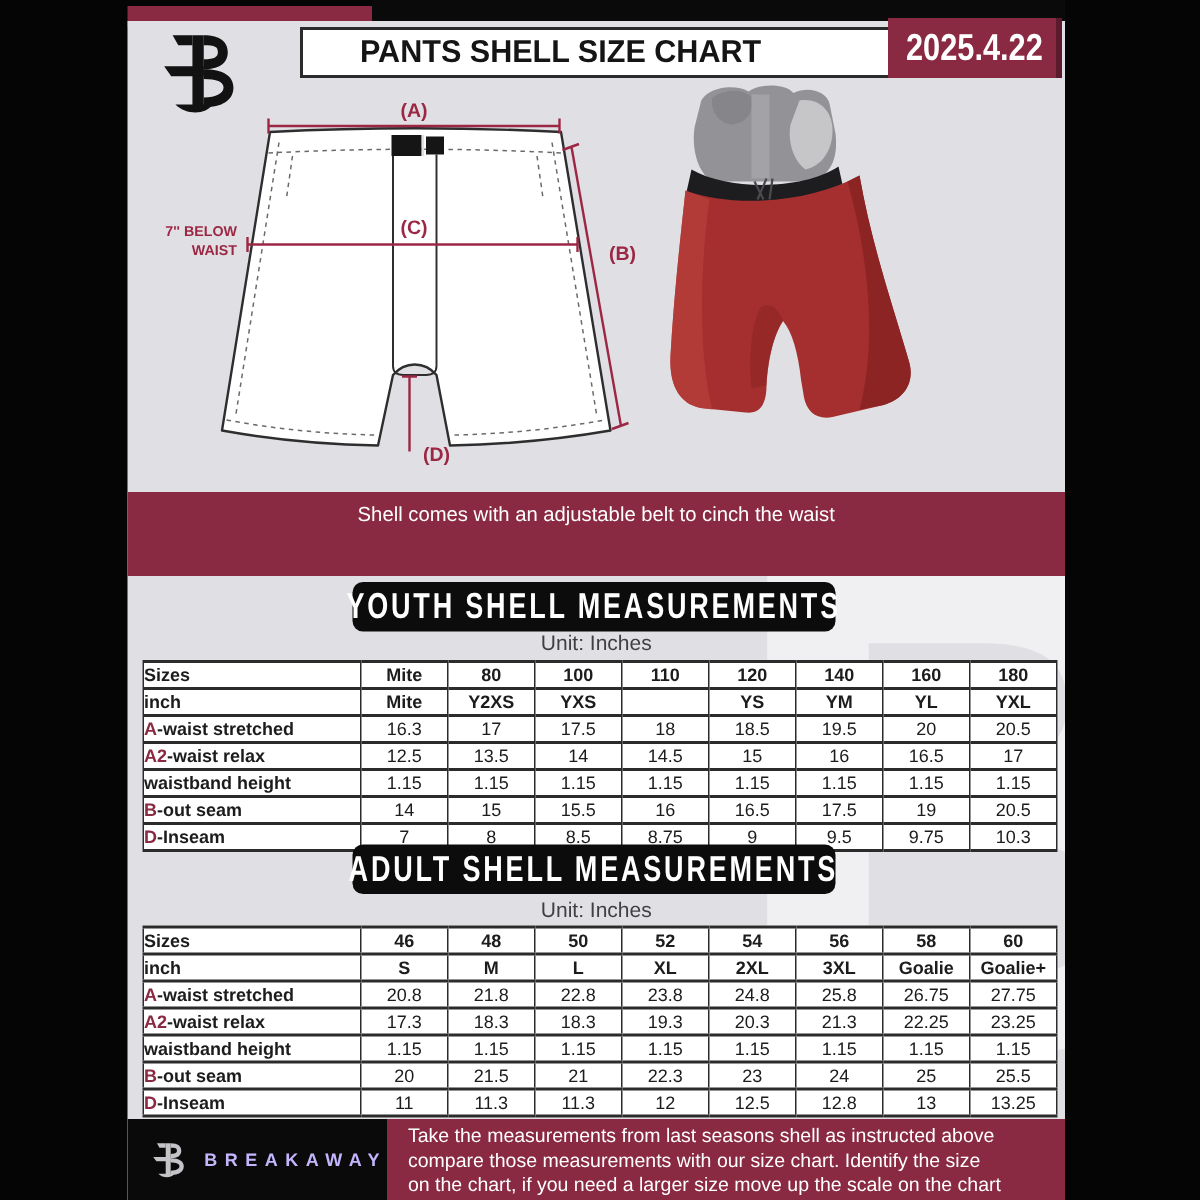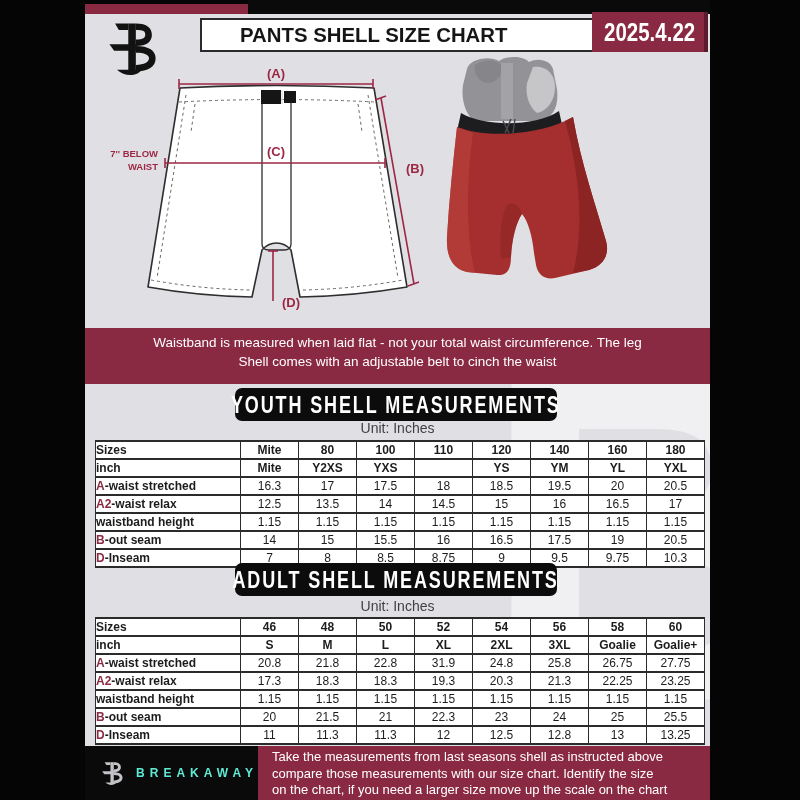--- a/index.html
+++ b/index.html
@@ -55,21 +55,21 @@
           text-align:center;font-size:12px;color:#1c1c1c;height:14.5px;padding:1px 0;}
   .tbl-adult td{height:16.5px;}
   .tbl tr:last-child td{border-bottom:2px solid var(--tline);margin-top:24px;}
   .tbl td.lbl{border-left:none;text-align:left;font-weight:bold;font-size:12px;}
   .tbl tr.hdr td{font-weight:bold;}
   .tbl .pfx{color:var(--maroon);font-weight:bold;}
 
   
   .footer-black{left:85px;top:746px;width:173px;height:54px;background:#0a0a0a;
                 display:flex;align-items:center;padding-left:13px;gap:9px;}
-  .footer-black .brand{color:#5eead4;font-size:12px;font-weight:bold;letter-spacing:5px;}
+  .footer-black .brand{color:#c4b5fd;font-size:12px;font-weight:bold;letter-spacing:5px;}
   .footer-maroon{left:258px;top:746px;width:452px;height:54px;background:var(--maroon);color:#fff;
                  font-size:13px;line-height:16.5px;padding:3px 0 16px 14px;}
   svg text{font-family:"Liberation Sans",sans-serif;}
 </style>
 </head>
 <body>
 
 <div class="abs black-header"></div>
 <div class="abs top-ribbon"></div>
 
@@ -128,21 +128,20 @@
     <path d="M16,58 C40,72 90,72 114,56 L118,74 C86,90 42,90 12,76 Z" fill="#1d1d1f"></path>
     <path d="M12,72 C8,108 4,146 2,182 C1,202 8,214 22,217 L52,220 C62,221 66,214 66,202 C67,184 71,168 77,159 C83,166 87,180 89,198 L91,210 C93,220 100,225 110,223 L144,215 C158,211 165,200 161,186 C150,148 136,108 128,62 C96,80 44,84 12,72 Z" fill="#a52f2f"></path>
     <path d="M128,62 C136,108 150,148 161,186 C165,200 158,211 144,215 L128,218 C140,172 134,116 120,66 Z" fill="#8c2424"></path>
     <path d="M12,72 C8,108 4,146 2,182 C1,202 8,214 22,217 L30,218 C20,180 22,120 28,78 Z" fill="#b8403c" opacity="0.7"></path>
     <path d="M66,202 C67,184 71,168 77,159 C74,150 68,146 62,150 C56,160 54,184 56,204 Z" fill="#8c2424" opacity="0.6"></path>
     <path d="M58,66 L64,78 M66,64 L60,78 M70,64 L68,78" stroke="#4a4a4e" stroke-width="1.5" fill="none"></path>
   </svg>
 
 
   <div class="abs info-banner" style="left:0;top:314px;">
-      <div>Waistband is measured when laid flat - not your total waist circumference. The leg</div>
       <div>Shell comes with an adjustable belt to cinch the waist</div>
     </div>
 
   <div class="abs section-banner" style="left:150px;top:374px;">
     <span>YOUTH SHELL MEASUREMENTS</span>
   </div>
   <div class="abs unit" style="left:0;top:406px;">Unit: Inches</div>
 
   <table class="tbl tbl-youth" style="left:10px;top:426px;">
     <colgroup>
@@ -259,21 +258,21 @@
           <td>2XL</td>
           <td>3XL</td>
           <td>Goalie</td>
           <td>Goalie+</td>
         </tr>
         <tr>
           <td class="lbl"><span class="pfx">A</span>-waist stretched</td>
           <td>20.8</td>
           <td>21.8</td>
           <td>22.8</td>
-          <td>31.9</td>
+          <td>23.8</td>
           <td>24.8</td>
           <td>25.8</td>
           <td>26.75</td>
           <td>27.75</td>
         </tr>
         <tr>
           <td class="lbl"><span class="pfx">A2</span>-waist relax</td>
           <td>17.3</td>
           <td>18.3</td>
           <td>18.3</td>

